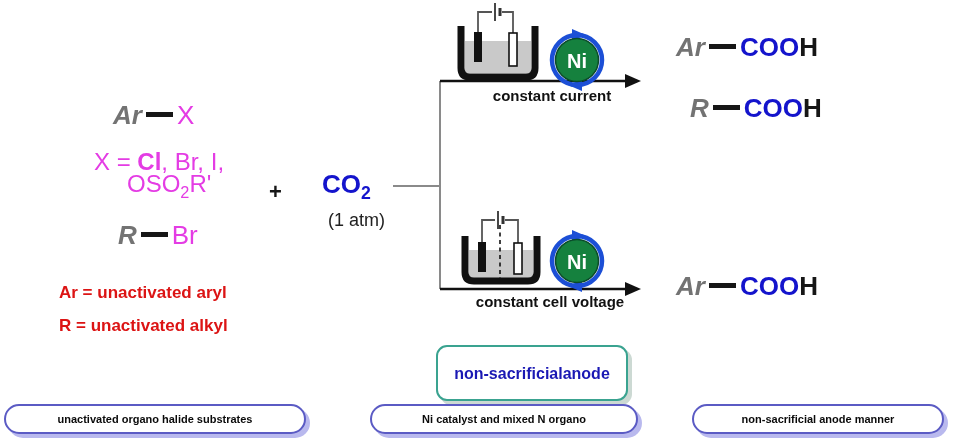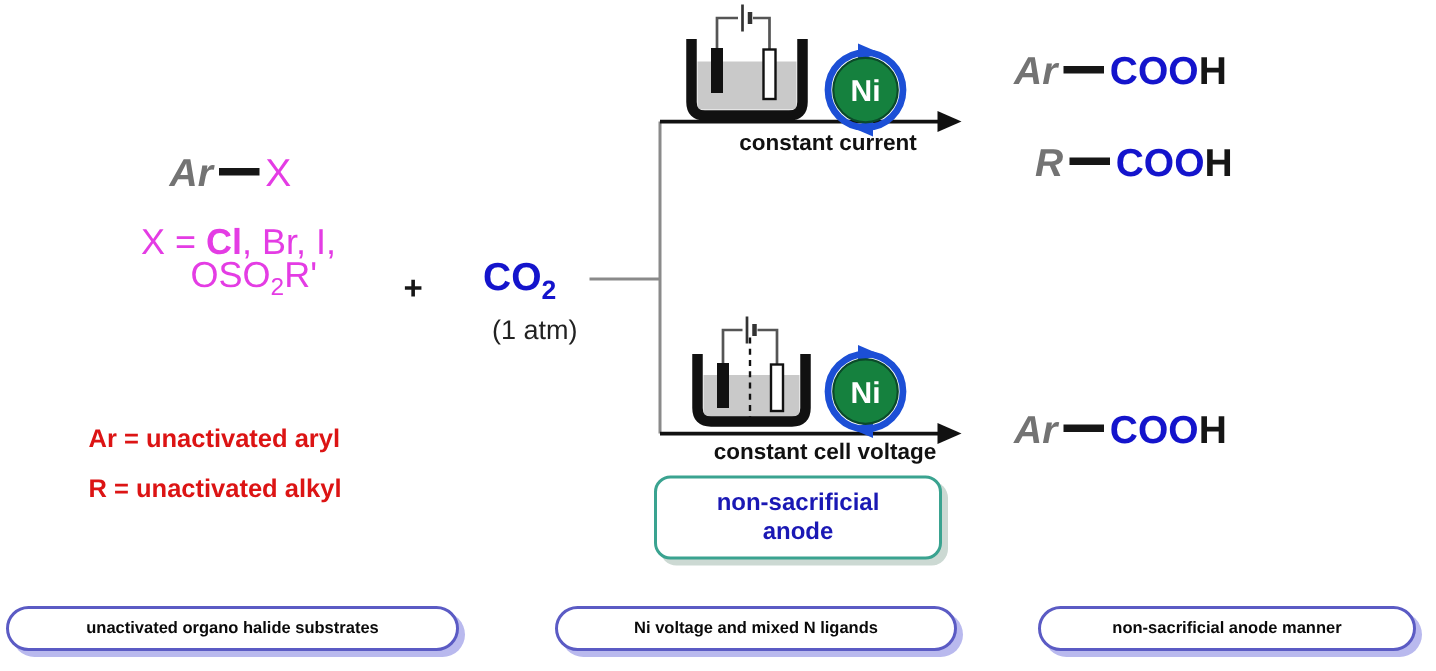--- a/index.html
+++ b/index.html
@@ -17,21 +17,21 @@
   .bond{display:inline-block;width:27px;height:5px;background:#161616;vertical-align:7px;margin:0 4px;}
   .subdef{font-size:24px;color:#e43ce4;white-space:nowrap;line-height:1.2;}
   .subdef b{font-weight:bold;}
   .reddef{font-size:17px;font-weight:bold;color:#dc1414;line-height:21px;white-space:nowrap;}
   .plus{font-size:22px;font-weight:bold;color:#161616;}
   .atm{font-size:18px;color:#222;margin-left:12px;}
   .cond{font-size:15px;font-weight:bold;color:#111;text-align:center;white-space:nowrap;padding-left:17px;}
   sub{font-size:68%;}
   .anodebox{
     width:188px;height:52px;background:#ffffff;border:2px solid #3aa390;border-radius:11px;
-    box-shadow:4px 4px 0 #ccd9d3;display:flex;flex-direction:column;align-items:center;justify-content:center;
+    box-shadow:4px 4px 0 #ccd9d3;display:flex;flex-direction:row;align-items:center;justify-content:center;margin-top:28px;
   }
   .anodebox div{font-size:16px;font-weight:bold;color:#1a18b4;line-height:19px;}
   .pill{
     height:26px;background:#ffffff;border:2px solid #5b5bc4;border-radius:15px;
     box-shadow:4px 4px 0 #b9b9ee;display:flex;align-items:center;justify-content:center;
   }
   .pill span{font-size:11px;font-weight:bold;color:#0a0a0a;white-space:nowrap;}
   svg{display:block;}
 </style>
 </head>
@@ -43,20 +43,23 @@
     <span class="red">Ar</span><span class="bond"></span><span class="magenta reg">X</span>
   </div>
 
   <div class="abs subdef" style="left:94px;top:148px;">
     <span>X = </span><b>Cl</b><span>, Br, I,</span>
   </div>
   <div class="abs subdef" style="left:127px;top:170px;">
     <span>OSO</span><sub>2</sub><span>R'</span>
   </div>
 
+  <div class="abs formula" style="left:118px;top:221px;">
+    <span class="red">R</span><span class="bond"></span><span class="magenta reg">Br</span>
+  </div>
 
   <div class="abs reddef" style="left:59px;top:282px;">Ar = unactivated aryl</div>
   <div class="abs reddef" style="left:59px;top:303px;margin-top:12px;">R = unactivated alkyl</div>
 
   <div class="abs plus" style="left:269px;top:179px;">+</div>
   <div class="abs formula blue" style="left:322px;top:170px;">
     <span>CO</span><sub>2</sub>
   </div>
   <div class="abs atm" style="left:316px;top:210px;">(1 atm)</div>
 
@@ -126,19 +129,19 @@
   </div>
 
   <div class="abs formula" style="left:676px;top:272px;">
     <span class="red">Ar</span><span class="bond"></span><span class="blue">COO</span><span class="blk">H</span>
   </div>
 
   <div class="abs pill" style="left:4px;top:404px;width:298px;">
     <span>unactivated organo halide substrates</span>
   </div>
   <div class="abs pill" style="left:370px;top:404px;width:264px;">
-    <span>Ni voltage and mixed N ligands</span>
+    <span>Ni catalyst and mixed N organo</span>
   </div>
   <div class="abs pill" style="left:692px;top:404px;width:248px;">
     <span>non-sacrificial anode manner</span>
   </div>
 
 </div>
 
 </body></html>

